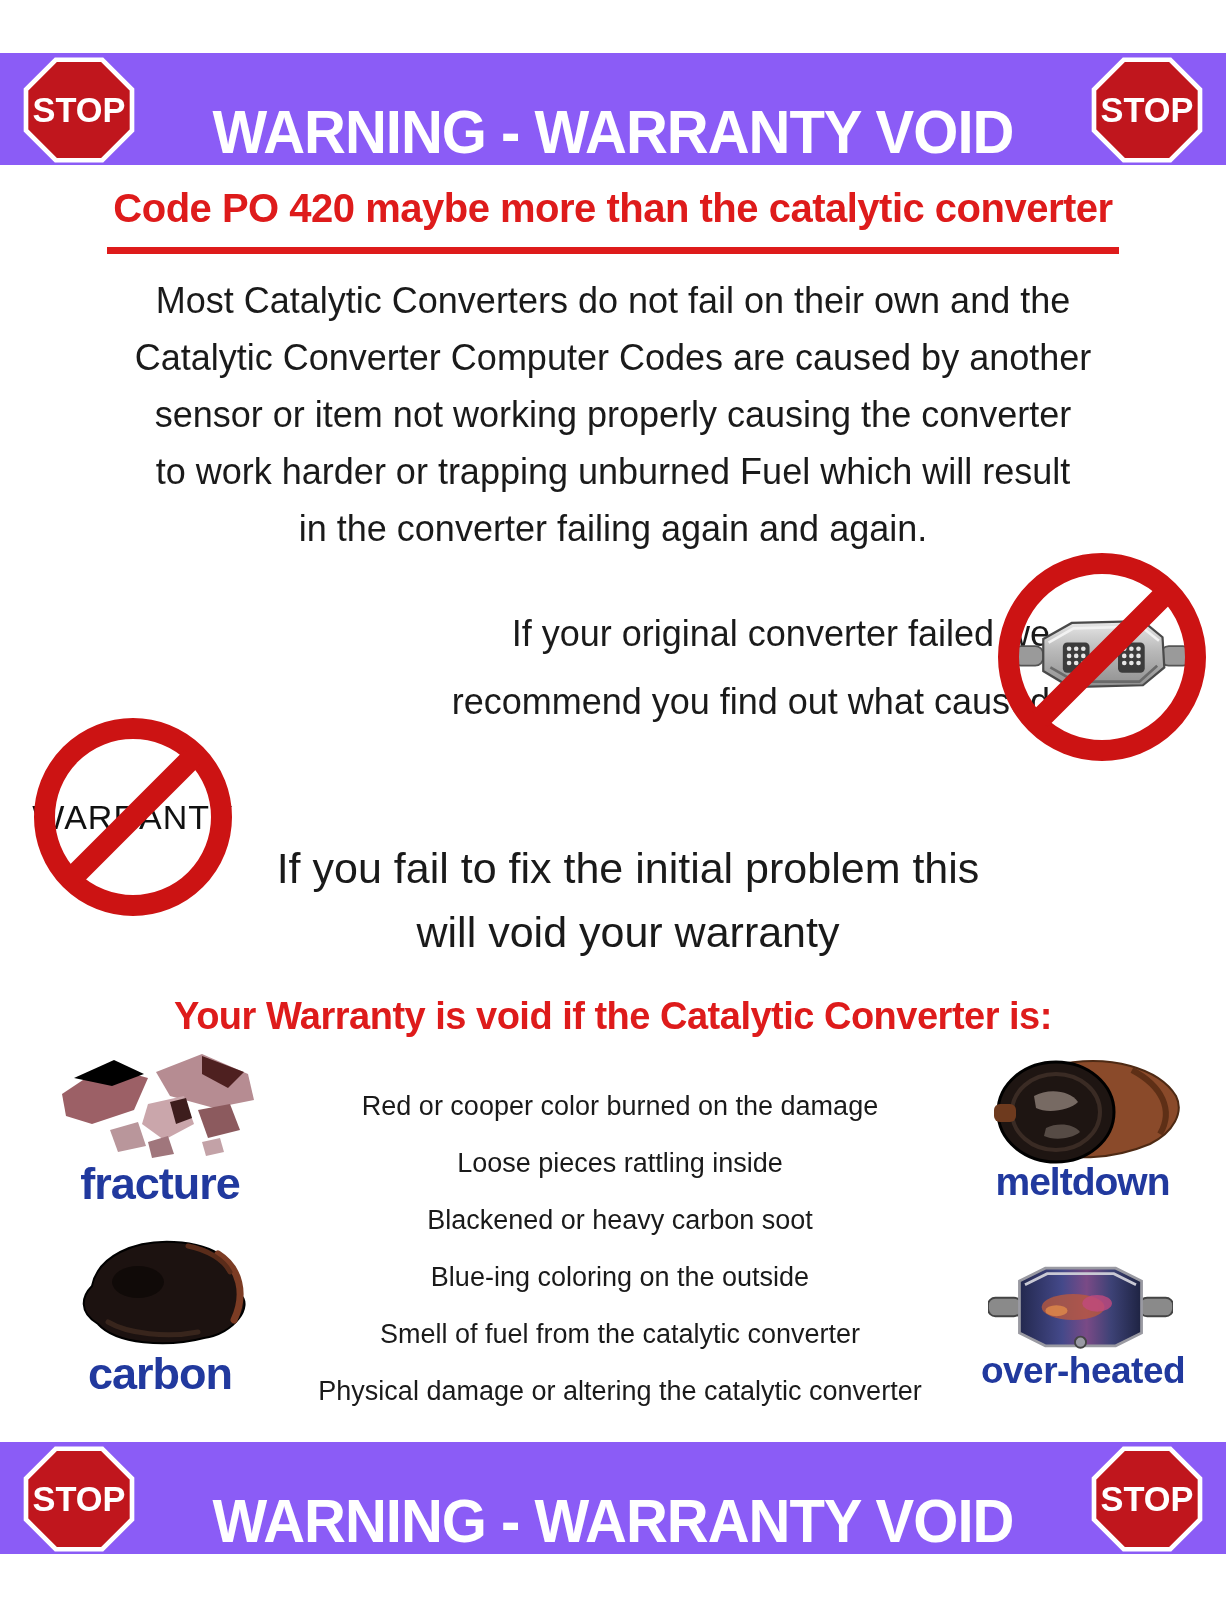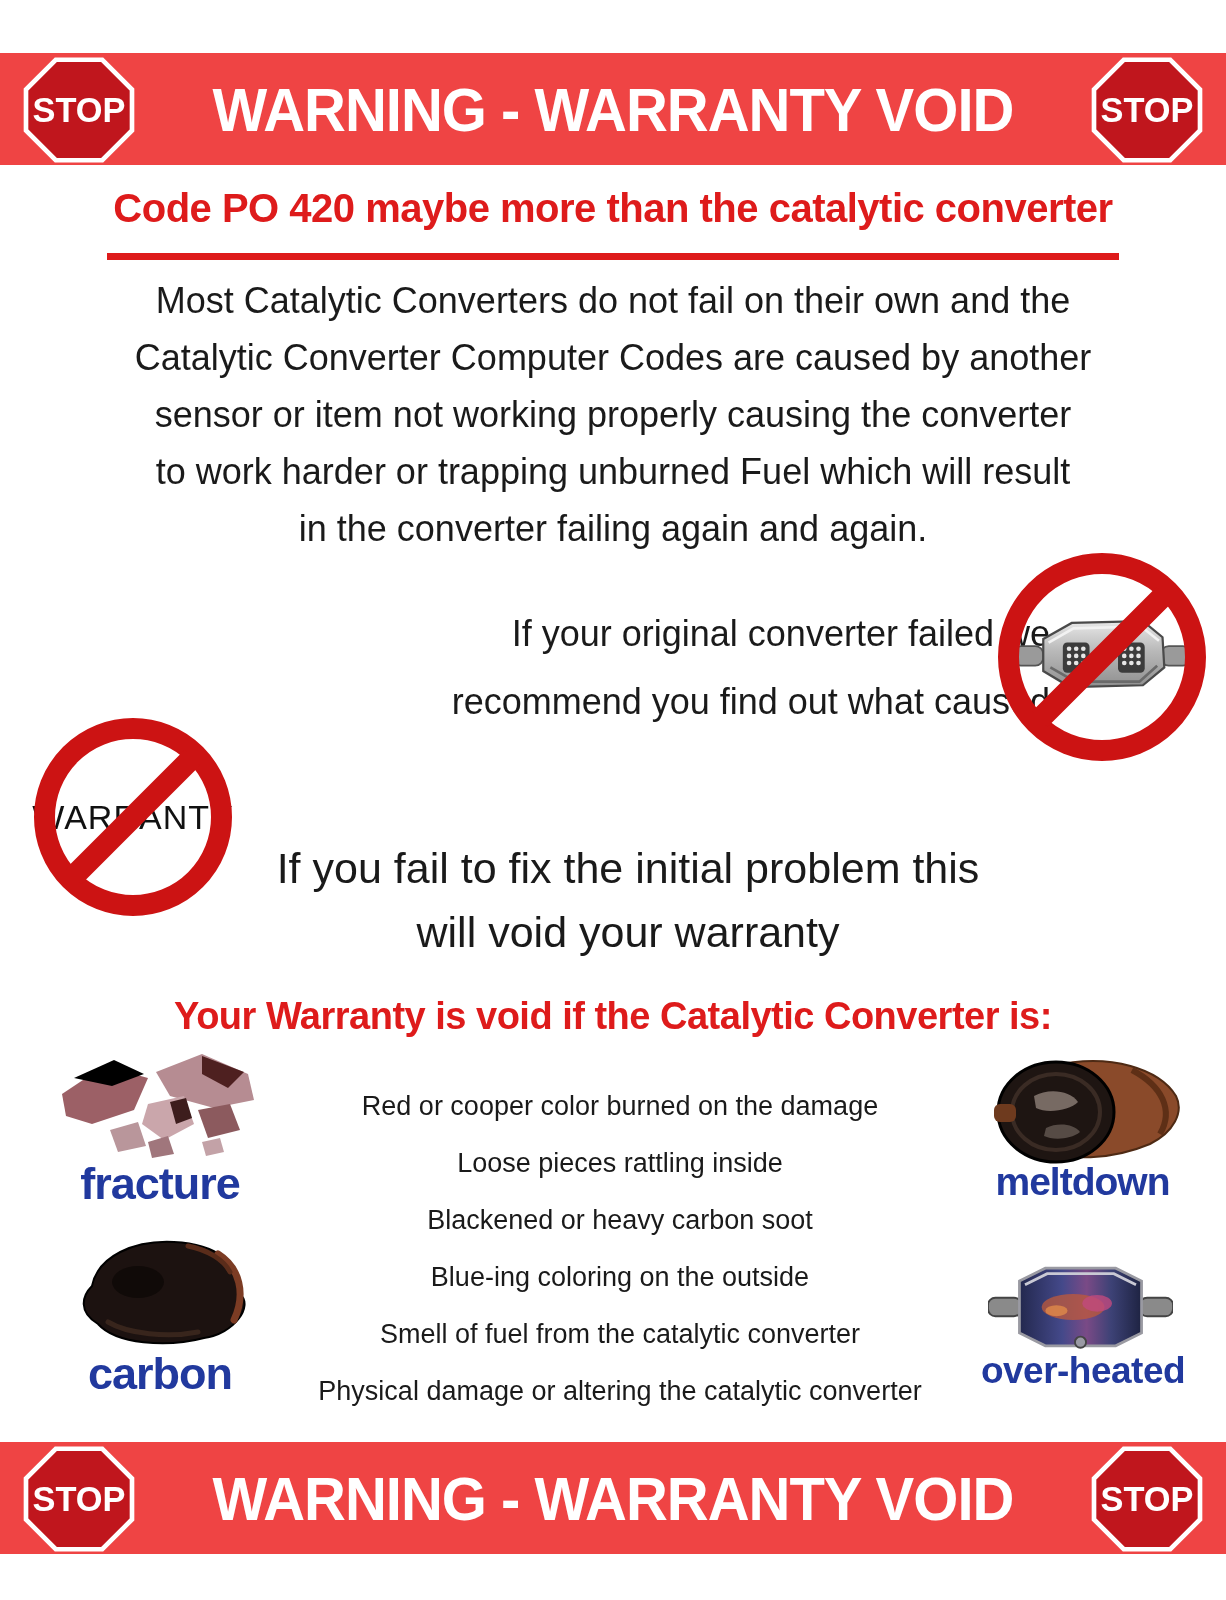--- a/index.html
+++ b/index.html
@@ -3,41 +3,41 @@
 <meta charset="utf-8">
 <style>
   html,body{margin:0;padding:0;background:#e8e8e8;}
   .page{
     position:relative;width:1226px;height:1600px;background:#ffffff;
     font-family:"Liberation Sans", sans-serif;color:#1a1a1a;overflow:hidden;
     margin:0 auto;
   }
   
   .banner{
-    position:absolute;left:0;width:1226px;height:112px;background:#ef4444;
-    display:flex;align-items:center;justify-content:center;
+    position:absolute;left:0;width:1226px;height:112px;background:#8b5cf6;
+    display:flex;align-items:flex-end;justify-content:center;
   }
   .banner-title{
     color:#ffffff;font-size:58px;font-weight:bold;letter-spacing:-1px;
     white-space:nowrap;transform:scaleY(1.05);
   }
   .stop-sign{position:absolute;top:4px;width:114px;height:106px;}
   .stop-sign.left{left:22px;}
   .stop-sign.right{right:22px;}
   .stop-sign svg{width:100%;height:100%;}
   .stop-sign text{
     font-family:"Liberation Sans", sans-serif;font-weight:bold;fill:#ffffff;
   }
   
   .heading-code{
     position:absolute;top:186px;left:0;width:1226px;text-align:center;
   }
   .heading-code span{
     display:inline-block;color:#de1b1b;font-size:40px;font-weight:bold;
-    letter-spacing:-0.5px;border-bottom:7px solid #de1b1b;padding:0 6px 22px 6px;
+    letter-spacing:-0.5px;border-bottom:7px solid #de1b1b;padding:0 6px 16px 6px;
   }
   .heading-void{
     position:absolute;top:995px;left:0;width:1226px;text-align:center;
     color:#de1b1b;font-size:38px;font-weight:bold;letter-spacing:-0.5px;
   }
   
   .intro{
     position:absolute;top:272px;left:0;width:1226px;text-align:center;
     font-size:36px;line-height:57px;
   }

